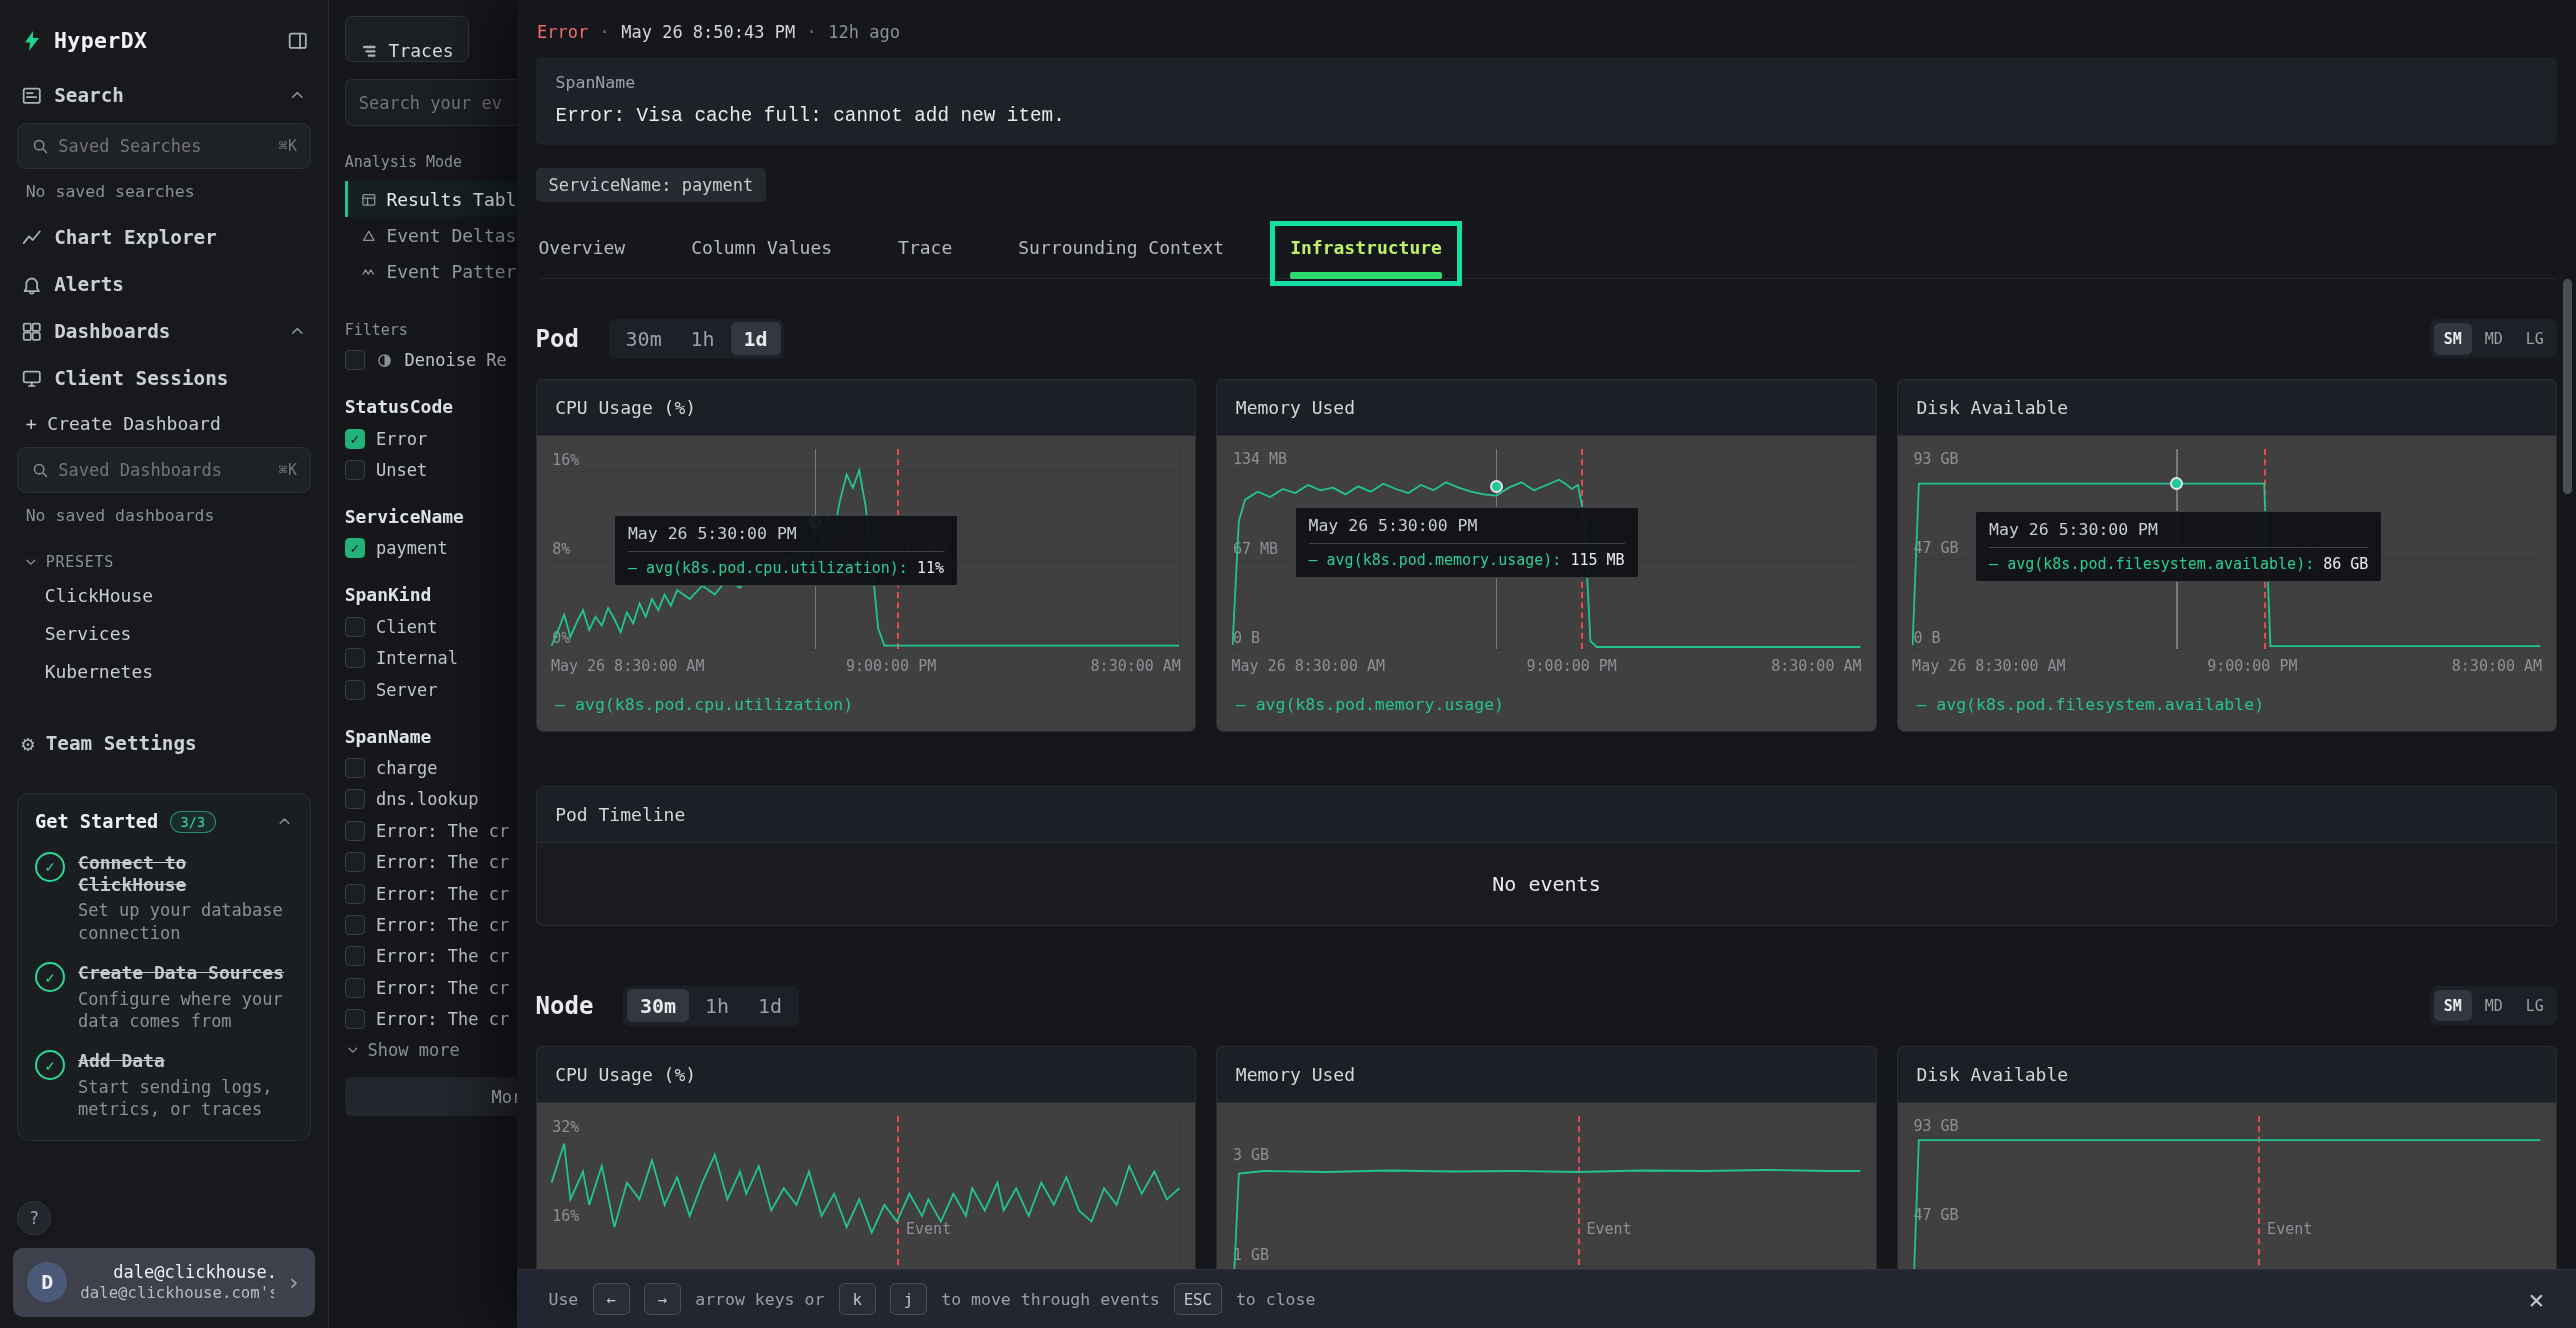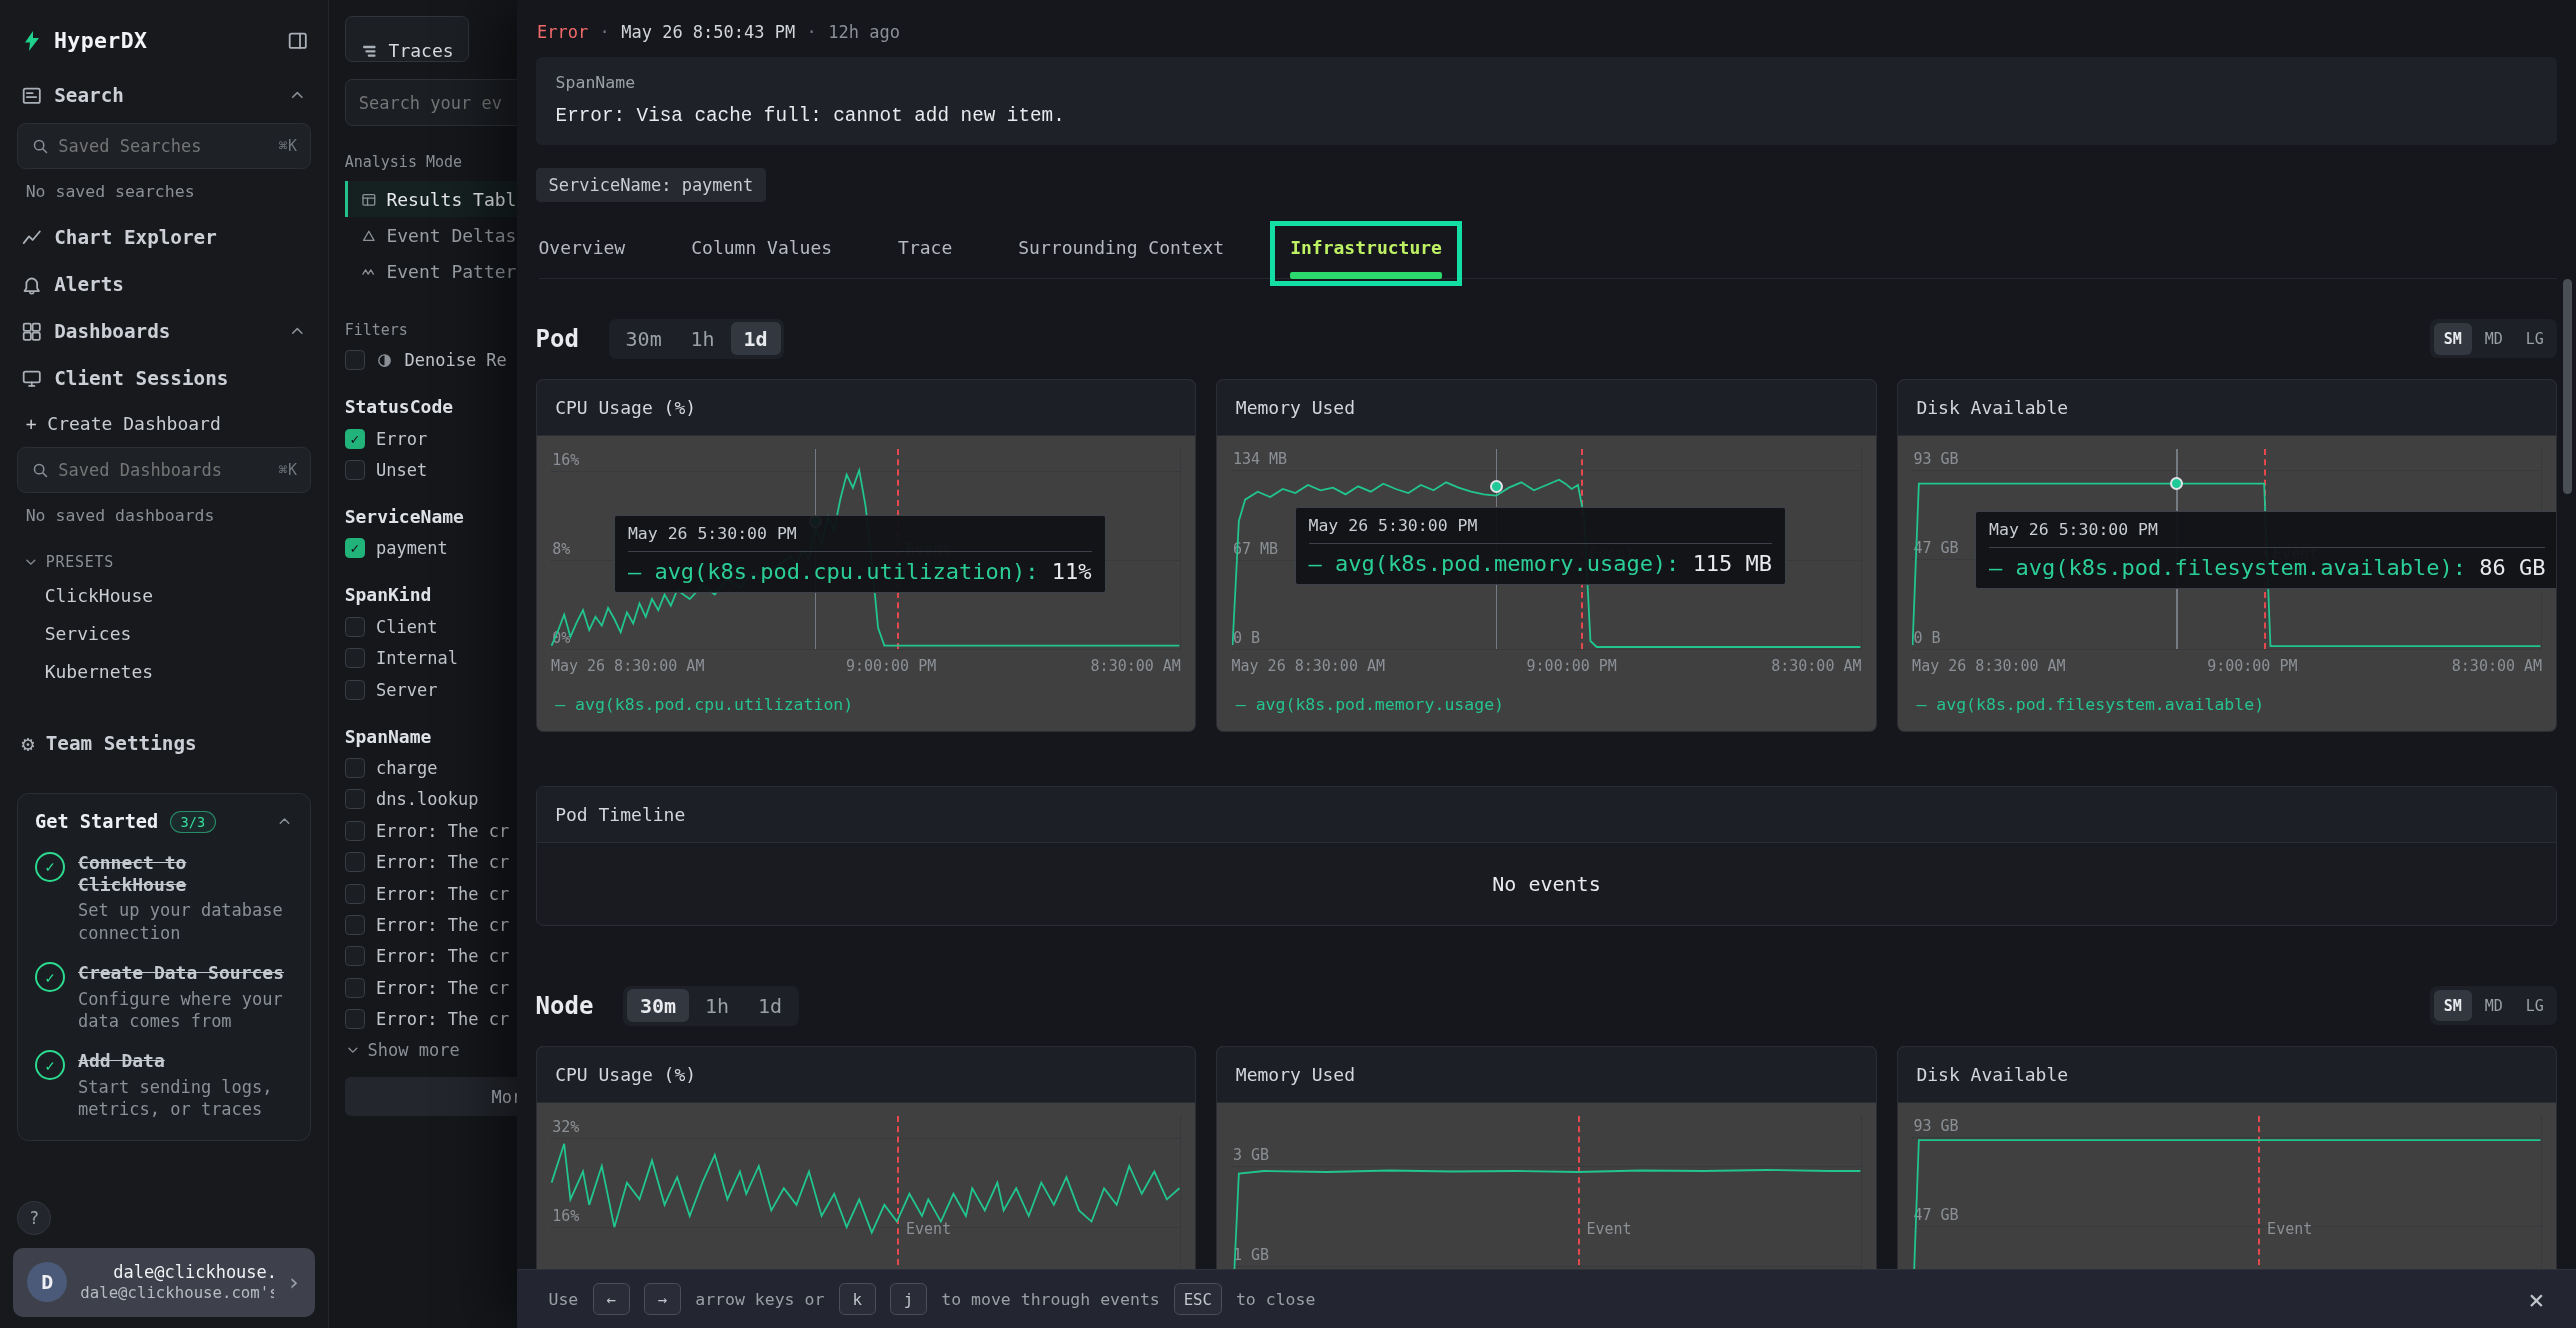--- a/index.html
+++ b/index.html
@@ -95,21 +95,21 @@
   .gridline { position:absolute; left:0; right:0; height:0; border-top:1.4px dotted #30343b; }
   .gridline-v { position:absolute; top:0; bottom:0; right:0; width:0; border-left:1.4px dotted #30343b; }
   .ytick { position:absolute; left:1.4px; font-size:15px; color:#8b9096; }
   .event-line { position:absolute; top:0; bottom:0; width:0; border-left:2.1px dashed #e5484d; }
   .event-label { position:absolute; font-size:15px; color:#8b9096; }
   .cursor-line { position:absolute; top:0; bottom:0; width:1.4px; background:#757b83; }
   .series-svg { position:absolute; left:0; top:0; }
   .marker { position:absolute; width:13px; height:13px; border-radius:50%; background:#20c997; border:2.1px solid #dfe4e8; z-index:4; }
   .chart-tooltip { position:absolute; background:rgba(16,18,22,.95); border:1.4px solid #3c414a; border-radius:2.9px; padding:8.6px 13px; white-space:nowrap; z-index:5; }
   .tt-title { font-size:16.5px; color:#c9cdd2; padding-bottom:7.2px; border-bottom:1.4px solid #3c414a; }
-  .tt-row { padding-top:7.2px; font-size:22px; }
+  .tt-row { padding-top:7.2px; font-size:15px; }
   .tt-series { color:#2bcf96; }
   .tt-value { color:#e8eaed; }
   .chart-xaxis { position:relative; height:30px; margin:5.7px 14.3px 0 14.3px; font-size:15px; color:#8b9096; }
   .chart-xaxis span { position:absolute; top:2.9px; white-space:nowrap; }
   .chart-legend { padding:10px 18.6px 17px 18.6px; font-size:16.5px; color:#25c38f; min-height:21.5px; }
 
   .timeline-card { margin-top:54px; background:#191b21; border:1.4px solid #2a2d34; border-radius:7.2px; overflow:hidden; }
   .timeline-body { height:82px; display:flex; align-items:center; justify-content:center; font-size:20px; color:#e8eaed; }
 
   .detail-footer { position:absolute; left:0; right:0; bottom:0; height:59px; background:#232530; border-top:1.4px solid #2e313c; display:flex; align-items:center; gap:14.3px; padding:0 31.5px; z-index:40; font-size:16.5px; color:#9aa0a6; }

